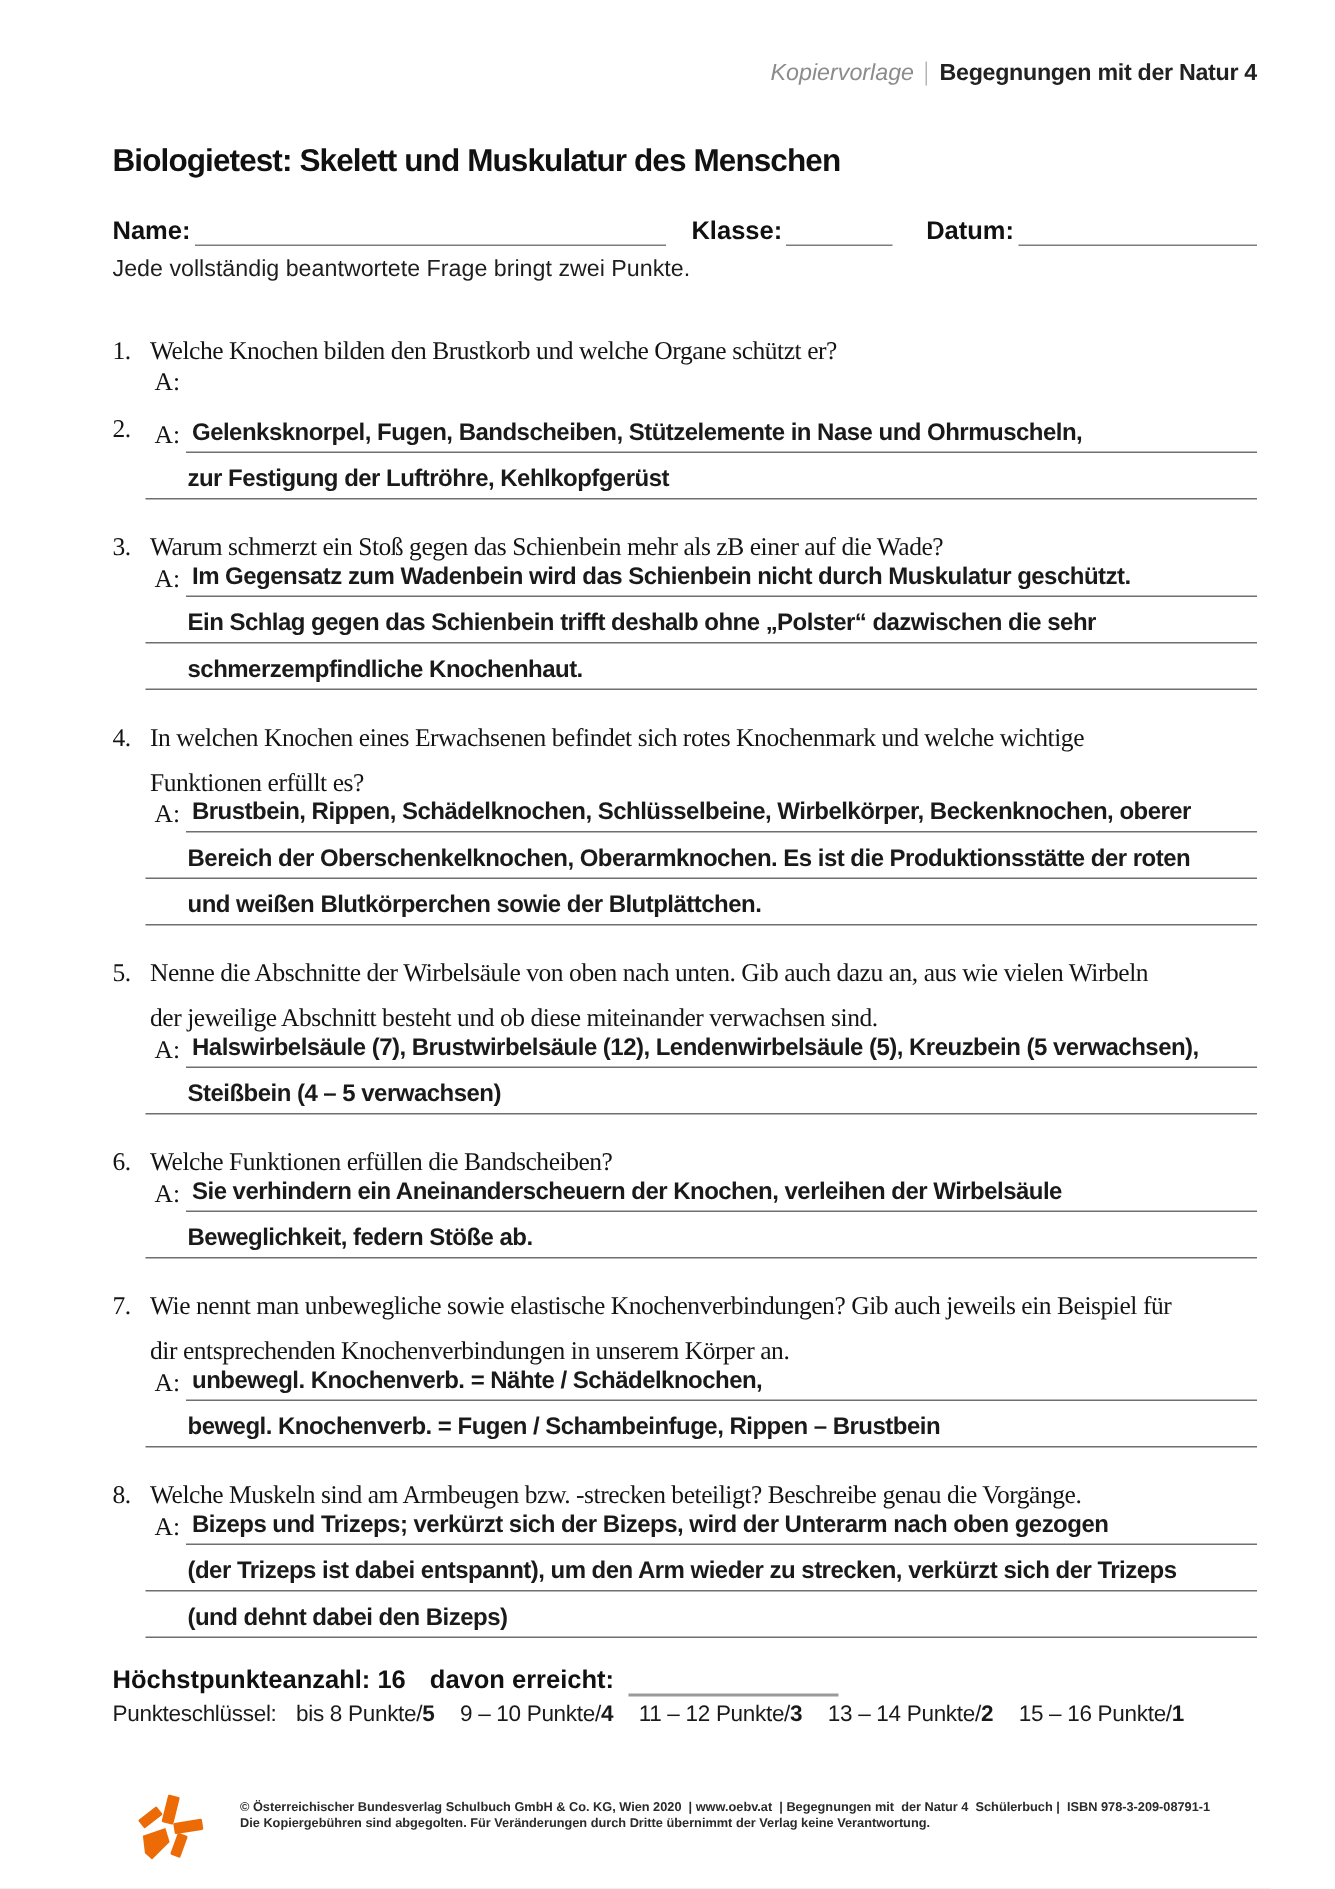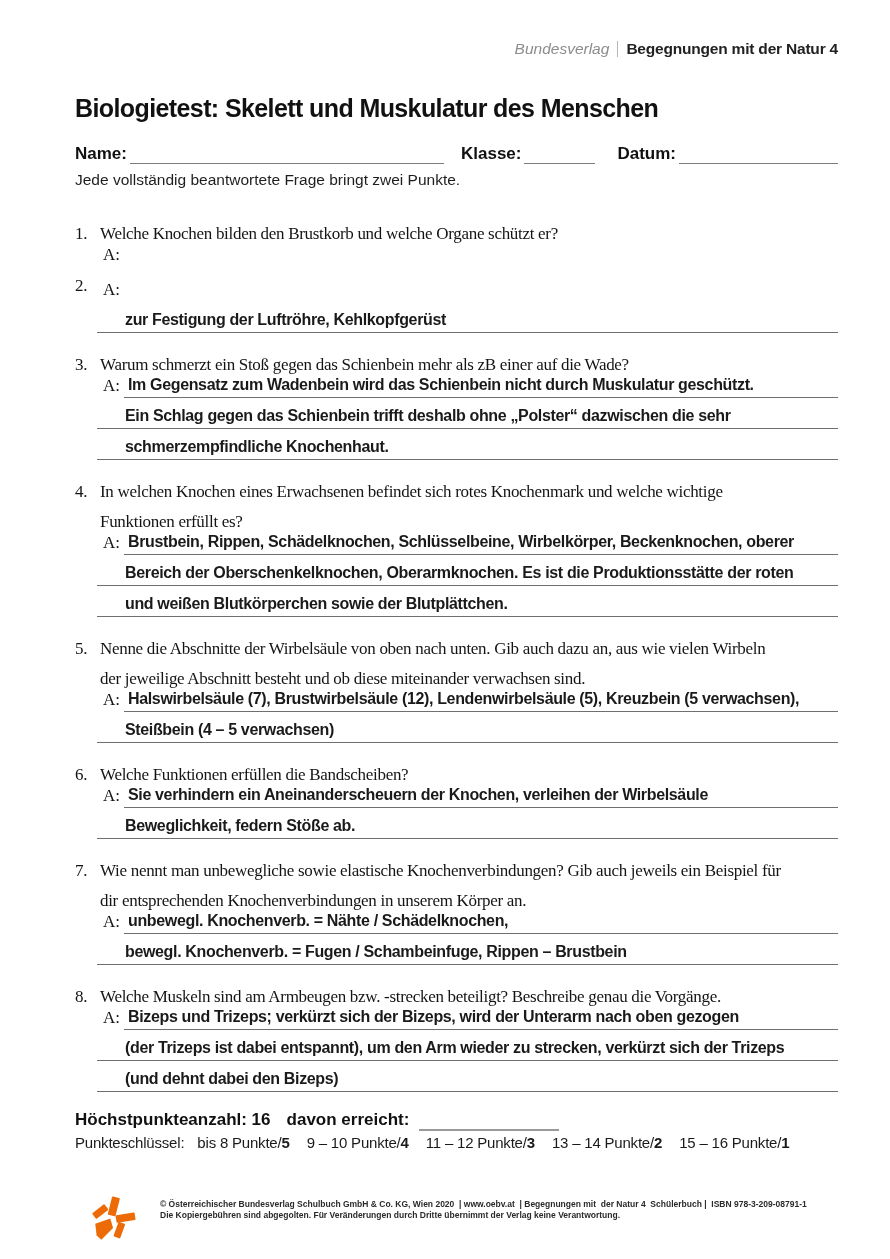--- a/index.html
+++ b/index.html
@@ -12,21 +12,21 @@
     overflow:hidden;
     box-sizing:border-box;
     padding:38px 52px 0 75px;
   }
   
   .hdr{display:flex;justify-content:flex-end;align-items:center;height:21px;}
   .hdr-tag{font-style:italic;color:#8c8c8c;font-size:15.5px;}
   .hdr-sep{display:inline-block;width:0;height:16px;border-left:1.6px solid #b5b5b5;margin:0 8px;}
   .hdr-book{font-weight:700;color:#222;font-size:15.5px;letter-spacing:-0.2px;}
   
-  .title{margin-top:34px;font-size:25px;font-weight:700;letter-spacing:-0.6px;color:#111;line-height:30px;}
+  .title{margin-top:34px;font-size:21px;font-weight:700;letter-spacing:-0.6px;color:#111;line-height:30px;}
   
   .fields{margin-top:20px;display:flex;align-items:flex-end;font-weight:700;font-size:17px;color:#111;line-height:21px;}
   .f-label{white-space:nowrap;}
   .f-line{border-bottom:1.8px solid #7d7d7d;height:20px;display:inline-block;}
   .line-name{width:314px;margin-left:3px;}
   .lbl-klasse{margin-left:17px;}
   .line-klasse{width:71px;margin-left:3px;}
   .lbl-datum{margin-left:22px;}
   .line-datum{flex:1;margin-left:3px;}
   .subtitle{margin-top:6px;font-size:15.5px;color:#1e1e1e;line-height:20px;}
@@ -56,21 +56,21 @@
   .f-logo{margin-left:91px;width:47px;height:52px;flex:none;}
   .f-text{margin-left:22px;padding-top:5px;font-size:8.5px;font-weight:700;color:#2a2a2a;line-height:11px;}
   .f-text .f-ln{white-space:pre;}
 </style>
 </head>
 <body>
 
 <div class="page">
 
   <div class="hdr">
-    <span class="hdr-tag">Bundesverlag</span>
+    <span class="hdr-tag">Kopiervorlage</span>
     <span class="hdr-sep"></span>
     <span class="hdr-book">Begegnungen mit der Natur 4</span>
   </div>
 
   <div class="title">Biologietest: Skelett und Muskulatur des Menschen</div>
 
   <div class="fields">
     <span class="f-label">Name:</span>
     <span class="f-line line-name"></span>
     <span class="f-label lbl-klasse">Klasse:</span>
@@ -93,20 +93,21 @@
         </div>
   </div>
 
   <div class="question">
     <div class="q-block">
           <div class="q-line"><span class="q-num">2.</span></div>
         </div>
     <div class="a-block">
           <div class="a-row first">
             <span class="a-label">A:</span>
+            <span class="a-line"><span class="a-text">Gelenksknorpel, Fugen, Bandscheiben, Stützelemente in Nase und Ohrmuscheln,</span></span>
           </div>
           <div class="a-row cont">
             <span class="a-line"><span class="a-text">zur Festigung der Luftröhre, Kehlkopfgerüst</span></span>
           </div>
         </div>
   </div>
 
   <div class="question">
     <div class="q-block">
           <div class="q-line"><span class="q-num">3.</span><span>Warum schmerzt ein Stoß gegen das Schienbein mehr als zB einer auf die Wade?</span></div>

